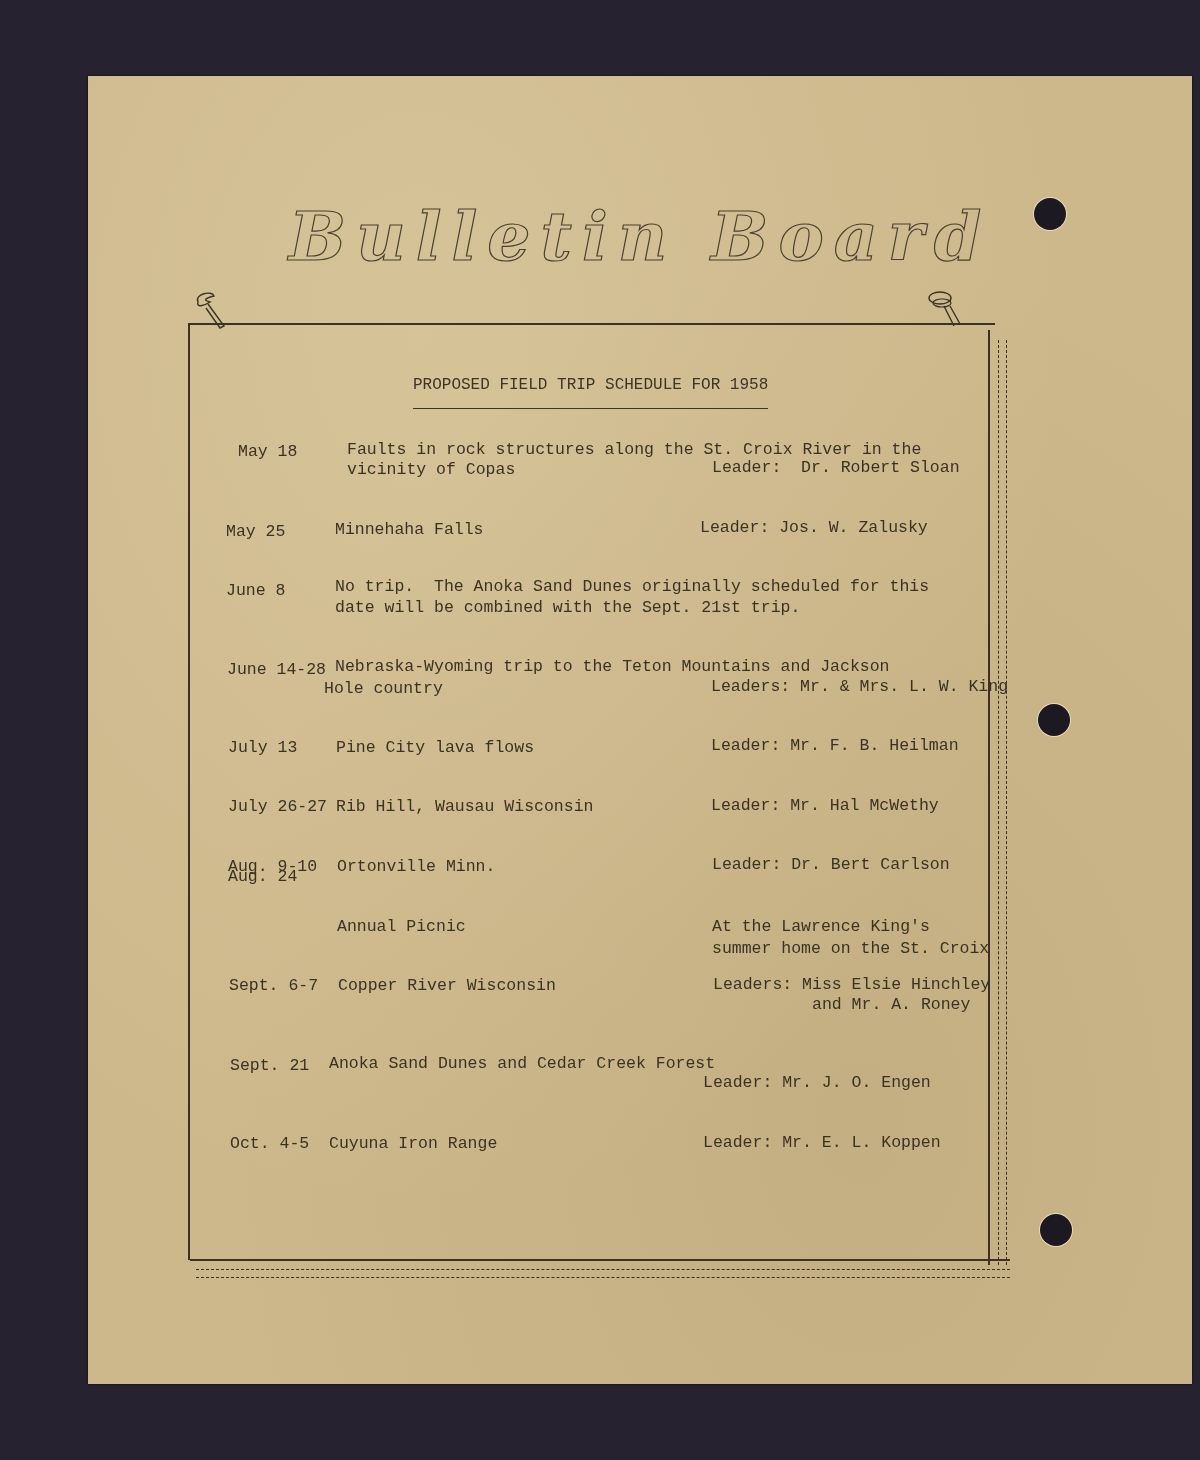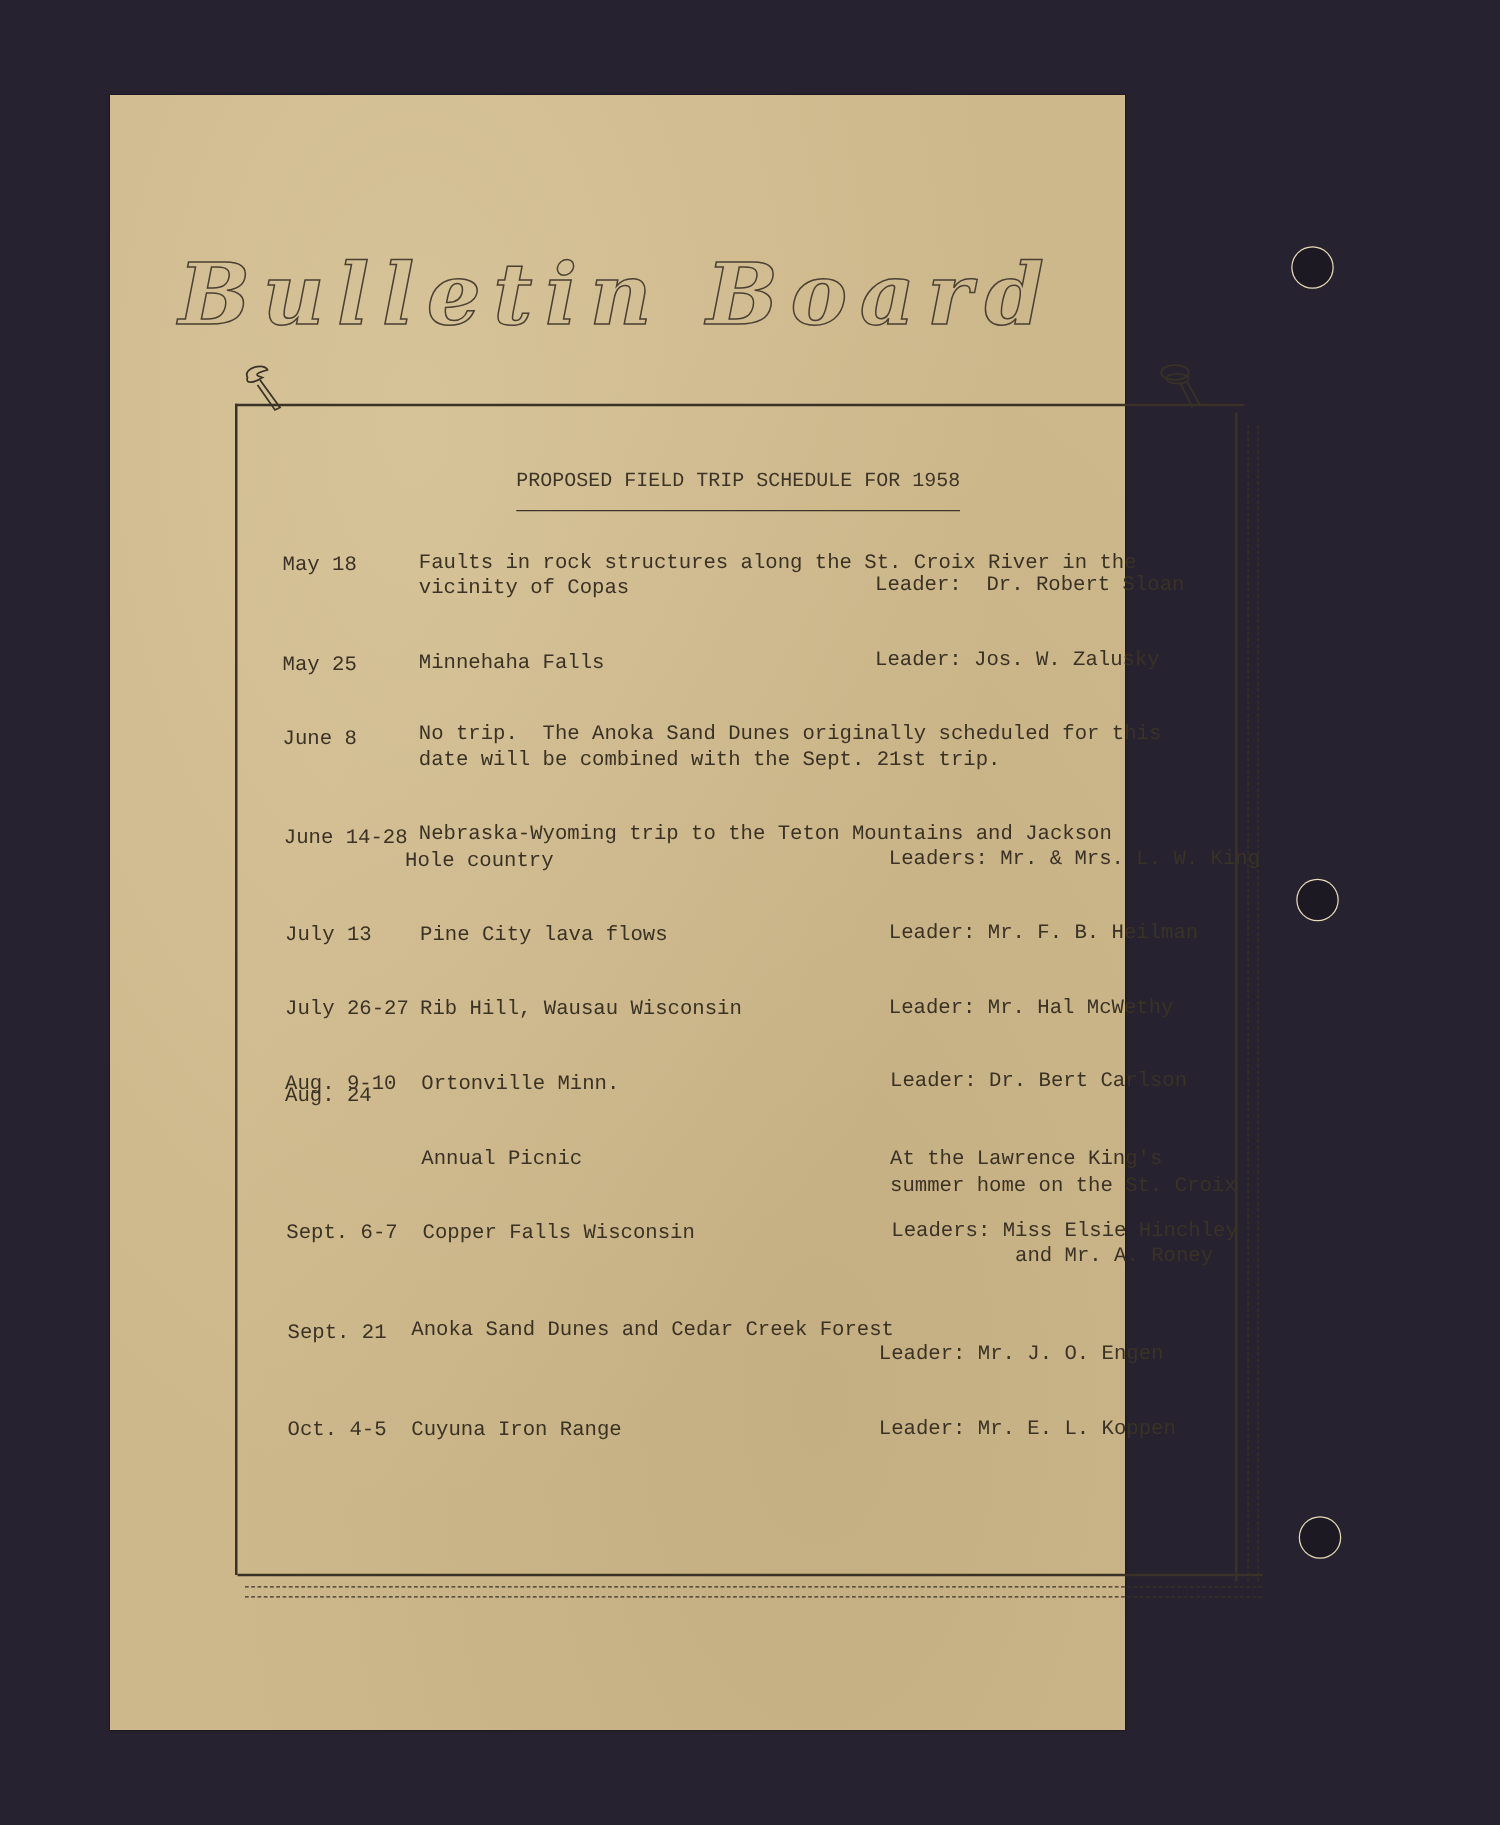--- a/index.html
+++ b/index.html
@@ -3,21 +3,21 @@
 <meta charset="utf-8">
 <style>
   html, body { margin: 0; padding: 0; }
   body {
     width: 1200px; height: 1460px;
     background: #26222f;
     position: relative; overflow: hidden;
     font-family: "Liberation Mono", "DejaVu Sans Mono", monospace;
   }
   .paper {
-    position: absolute; left: 88px; top: 76px; width: 812px; height: 1308px;
+    position: absolute; left: 88px; top: 76px; width: 1104px; height: 1308px;
     background: #cdb88b;
     background-image:
       radial-gradient(ellipse at 30% 20%, rgba(255,245,210,0.18), transparent 60%),
       radial-gradient(ellipse at 70% 80%, rgba(120,95,50,0.10), transparent 60%);
     box-shadow: 0 0 2px rgba(0,0,0,0.6);
   }
   .punch-hole {
     position: absolute; width: 32px; height: 32px; border-radius: 50%;
     background: #1c1922; box-shadow: 0 0 0 1px #e8dcb8;
   }
@@ -78,21 +78,21 @@
     <ellipse cx="16" cy="17" rx="9" ry="4" fill="none" stroke="#3a3226" stroke-width="1.2"></ellipse>
     <path d="M18 20 L 28 40 M24 20 L 34 38" fill="none" stroke="#3a3226" stroke-width="1.4"></path>
   </svg>
 
   <div class="board-frame"></div>
   <div class="frame-right-lines"></div>
   <div class="frame-bottom-lines"></div>
 
   <div class="heading">PROPOSED FIELD TRIP SCHEDULE FOR 1958</div>
 
-  <div class="row" style="left:0; top:0;">
+  <div class="row" style="left:12px; top:0;">
     <span class="date" style="left:138px; top:366px;">May 18</span>
     <span class="desc" style="left:247px; top:364px;">Faults in rock structures along the St. Croix River in the</span>
     <span class="desc" style="left:247px; top:384px;">vicinity of Copas</span>
     <span class="leader" style="left:612px; top:382px;">Leader:  Dr. Robert Sloan</span>
   </div>
 
   <div class="row" style="left:0; top:0;">
     <span class="date" style="left:138px; top:446px;">May 25</span>
     <span class="desc" style="left:247px; top:444px;">Minnehaha Falls</span>
     <span class="leader" style="left:612px; top:442px;">Leader: Jos. W. Zalusky</span>
@@ -131,21 +131,21 @@
 
   <div class="row" style="left:0; top:0;">
     <span class="date" style="left:140px; top:791px;">Aug. 24</span>
     <span class="desc" style="left:249px; top:841px;">Annual Picnic</span>
     <span class="leader" style="left:624px; top:841px;">At the Lawrence King's</span>
     <span class="leader" style="left:624px; top:863px;">summer home on the St. Croix</span>
   </div>
 
   <div class="row" style="left:0; top:0;">
     <span class="date" style="left:141px; top:900px;">Sept. 6-7</span>
-    <span class="desc" style="left:250px; top:900px;">Copper Falls Wisconsin</span>
+    <span class="desc" style="left:250px; top:900px;">Copper River Wisconsin</span>
     <span class="leader" style="left:625px; top:899px;">Leaders: Miss Elsie Hinchley</span>
     <span class="leader" style="left:724px; top:919px;">and Mr. A. Roney</span>
   </div>
 
   <div class="row" style="left:0; top:0;">
     <span class="date" style="left:142px; top:980px;">Sept. 21</span>
     <span class="desc" style="left:241px; top:978px;">Anoka Sand Dunes and Cedar Creek Forest</span>
     <span class="leader" style="left:615px; top:997px;text-align:right;">Leader: Mr. J. O. Engen</span>
   </div>
 

